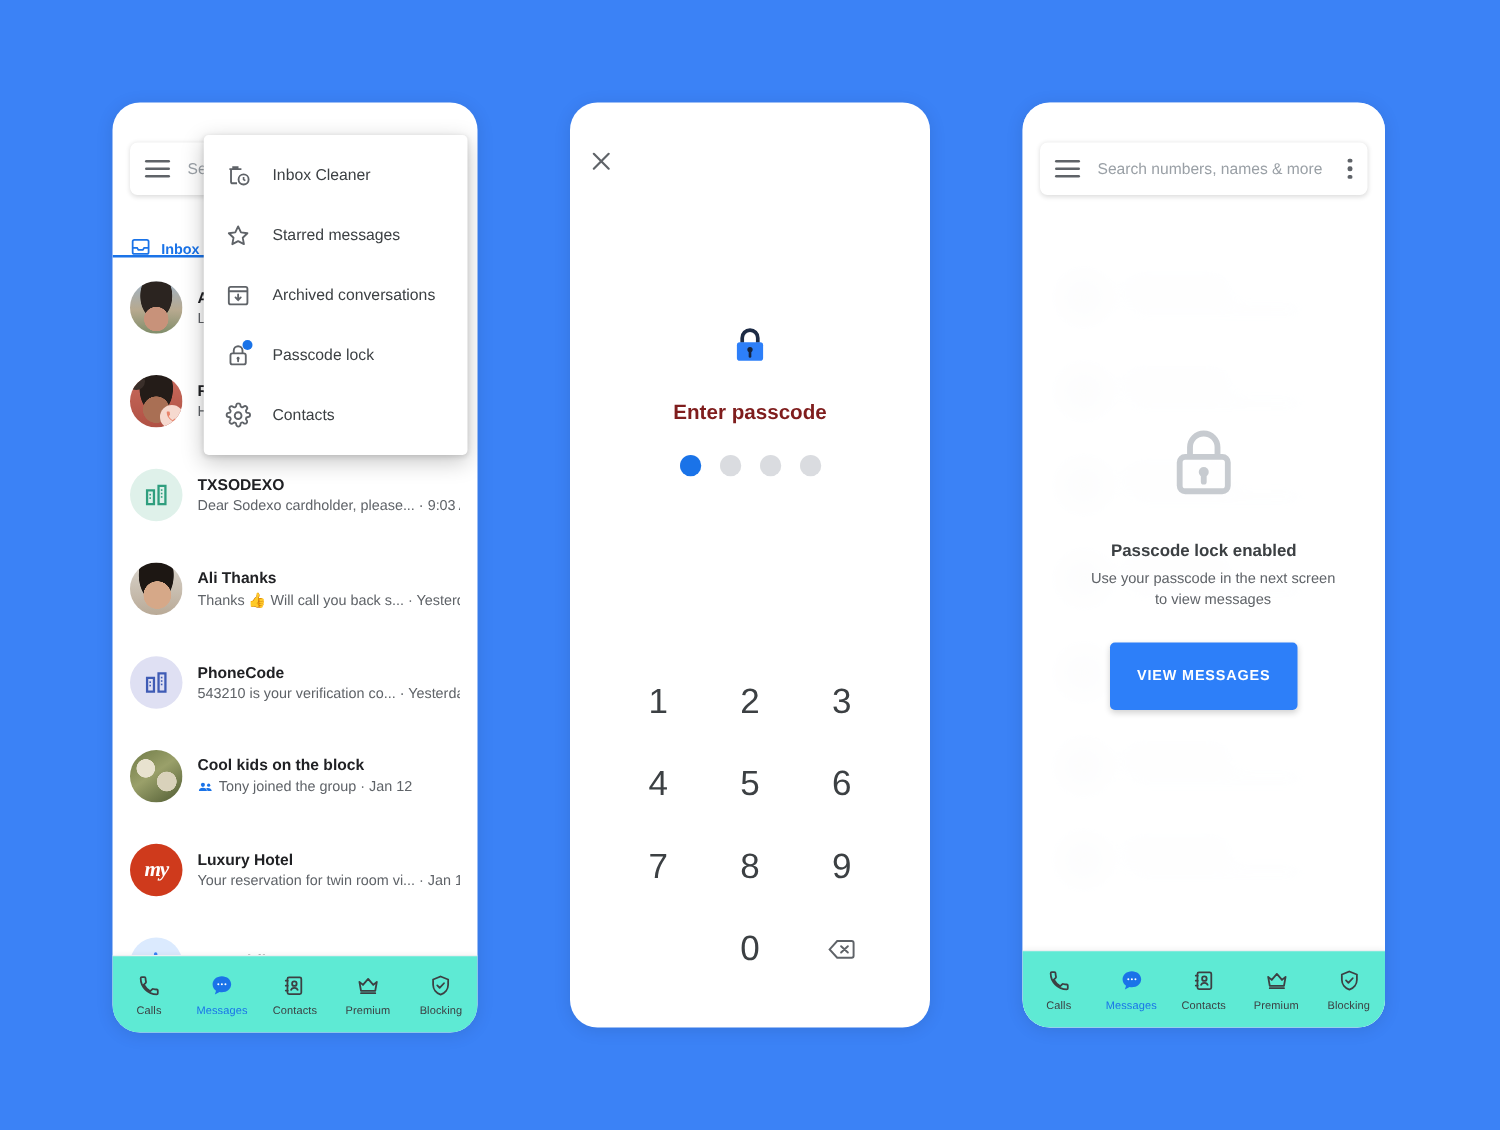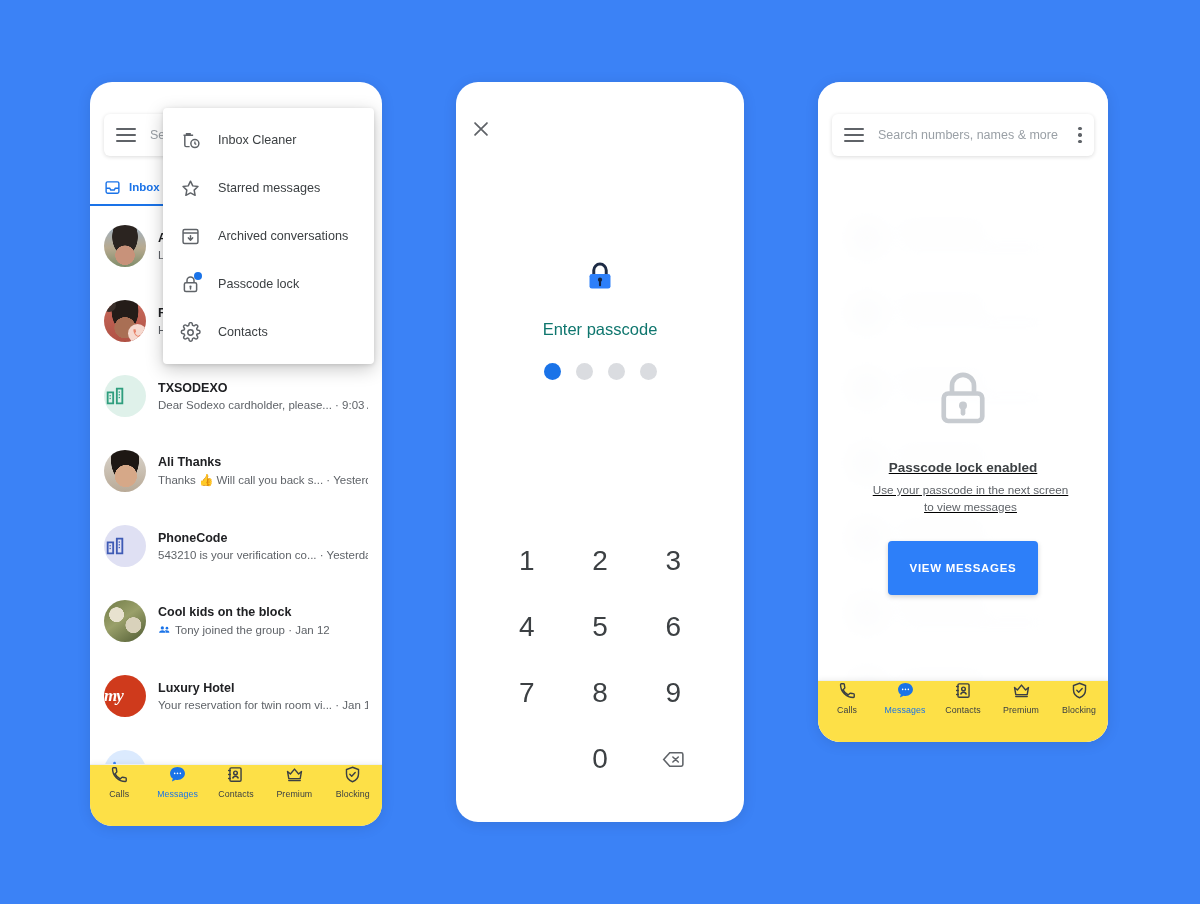--- a/index.html
+++ b/index.html
@@ -15,21 +15,21 @@
   
   .phone {
     position: absolute;
     background: #ffffff;
     border-radius: 22px;
     overflow: hidden;
     box-shadow: 0 2px 14px rgba(0,0,0,0.10);
   }
   #phone1 { left: 90px;  top: 82px; width: 292px; height: 744px; }
   #phone2 { left: 456px; top: 82px; width: 288px; height: 740px; }
-  #phone3 { left: 818px; top: 82px; width: 290px; height: 660px; }
+  #phone3 { left: 818px; top: 82px; width: 290px; height: 740px; }
 
   .screen { position: absolute; inset: 0; overflow: hidden; }
 
   
   .searchbar {
     position: absolute; left: 14px; right: 14px; top: 32px;
     height: 42px; background: #fff;
     border-radius: 6px;
     box-shadow: 0 1px 4px rgba(0,0,0,0.14);
     display: flex; align-items: center; gap: 14px;
@@ -43,38 +43,38 @@
   }
   .kebab { width: 4px; display: flex; flex-direction: column; gap: 3px; align-items: center; flex: none; cursor: pointer; }
   .kebab i { width: 3.5px; height: 3.5px; background: #5f6368; border-radius: 50%; display: block; }
 
   
   .tabrow {
     position: absolute; left: 0; right: 0; top: 86px; height: 38px;
     display: flex; align-items: center;
   }
   .tab {
-    display: flex; align-items: center; gap: 8px;
+    display: flex; align-items: flex-end; gap: 8px;
     padding: 0 14px; height: 100%;
     font-size: 11.5px; font-weight: 600; color: #1a73e8;
     position: relative; cursor: pointer;
   }
   .tab .underline {
     position: absolute; left: 0; right: -60px; bottom: 0; height: 2.5px; background: #1a73e8;
   }
 
   
   .convlist { position: absolute; left: 0; right: 0; top: 126px; bottom: 62px; overflow: hidden; }
   .convrow {
     display: flex; align-items: center; gap: 12px;
     padding: 10px 14px; height: 75px;
   }
   .avatar {
     width: 42px; height: 42px; border-radius: 50%; flex: none;
-    display: flex; align-items: center; 
+    display: flex; align-items: center; justify-content: center;
     overflow: hidden; position: relative;
   }
   .conv-body { flex: 1; min-width: 0; }
   .conv-name { font-size: 12.5px; font-weight: 700; color: #202124; white-space: nowrap; overflow: hidden; }
   .conv-snip { font-size: 11.5px; color: #5f6368; white-space: nowrap; overflow: hidden; margin-top: 4px;
                display: flex; align-items: center; gap: 4px; }
 
   
   .ph-ari { background:
       radial-gradient(circle at 50% 72%, #c8927a 0 26%, transparent 27%),
@@ -98,22 +98,22 @@
   .av-red  { background: #cf3a1c; }
   .av-red span { color: #fff; font-family: "Liberation Serif", serif; font-style: italic; font-size: 17px; font-weight: 700; letter-spacing: -1px;}
 
   .riy-badge { position: absolute; left: -2px; top: -2px; width: 14px; height: 14px; background: #3a2f2a; border-radius: 50%; }
   .riy-call  { position: absolute; right: -1px; bottom: -1px; width: 19px; height: 19px; background: #f6d9cf; border-radius: 50%;
                display:flex; align-items:center; justify-content:center; }
 
   
   .bottomnav {
     position: absolute; left: 0; right: 0; bottom: 0; height: 62px;
-    background: #fde047; border-top: 1px solid #eceff1;
-    display: flex; align-items: flex-start; justify-content: space-around;
+    background: #5eead4; border-top: 1px solid #eceff1;
+    display: flex; align-items: center; justify-content: space-around;
     box-shadow: 0 -1px 5px rgba(0,0,0,0.06);
   }
   .navitem { display: flex; flex-direction: column; align-items: center; gap: 5px; cursor: pointer; width: 56px; }
   .navlabel { font-size: 8.8px; color: #3c4043; letter-spacing: .1px; }
   .navitem.active .navlabel { color: #1a73e8; }
 
   
   .menu {
     position: absolute; left: 73px; top: 26px; width: 211px;
     background: #fff; border-radius: 4px;
@@ -121,36 +121,36 @@
     padding: 8px 0; z-index: 40;
   }
   .menuitem { display: flex; align-items: center; gap: 17px; height: 48px; padding: 0 16px; cursor: pointer; }
   .menuitem .mlabel { font-size: 12.6px; color: #3c4043; white-space: nowrap; }
   .micon { width: 22px; height: 22px; flex: none; position: relative; display:flex; align-items:center; justify-content:center;}
   .blue-dot { position: absolute; right: -1px; top: -1px; width: 8px; height: 8px; border-radius: 50%; background: #1a73e8; }
 
   
   .close-x { position: absolute; left: 14px; top: 36px; width: 22px; height: 22px; cursor: pointer; }
   .pc-center { position: absolute; left: 0; right: 0; top: 178px; text-align: center; }
-  .pc-title { font-size: 16.5px; color: #0f766e; font-weight: 400; margin-top: 22px; }
+  .pc-title { font-size: 16.5px; color: #7f1d1d; font-weight: 700; margin-top: 22px; }
   .dots { display: flex; justify-content: center; gap: 15px; margin-top: 24px; }
   .dot { width: 17px; height: 17px; border-radius: 50%; background: #dadce0; }
   .dot.on { background: #1a73e8; }
   .keypad {
     position: absolute; left: 34px; right: 34px; bottom: 30px;
     display: grid; grid-template-columns: repeat(3, 1fr); grid-auto-rows: 66px;
   }
   .key { display: flex; align-items: center; justify-content: center;
          font-size: 28px; color: #3c4043; cursor: pointer; font-weight: 400; }
   .key.blank { cursor: default; }
 
   
   .blurred { position: absolute; inset: 0; filter: blur(9px); opacity: .34; }
   .scrim { position: absolute; inset: 0; background: rgba(255,255,255,.72); }
-  .lock-wrap { position: absolute; left: 0; right: 0; top: 284px; text-align: center; text-decoration: underline; }
+  .lock-wrap { position: absolute; left: 0; right: 0; top: 256px; text-align: center; }
   .lock-title { font-size: 13.5px; font-weight: 700; color: #3c4043; margin-top: 24px; }
   .lock-sub { font-size: 11.7px; color: #5f6368; line-height: 1.45; margin-top: 7px; padding-left: 15px; }
   .view-btn {
     display: inline-block; margin-top: 25px;
     background: #2d7ff9; color: #fff; border: none;
     font-size: 11.5px; font-weight: 700; letter-spacing: .7px;
     padding: 21px 22px; border-radius: 4px; cursor: pointer;
     box-shadow: 0 2px 5px rgba(0,0,0,.18);
     font-family: "Liberation Sans", sans-serif;
   }

